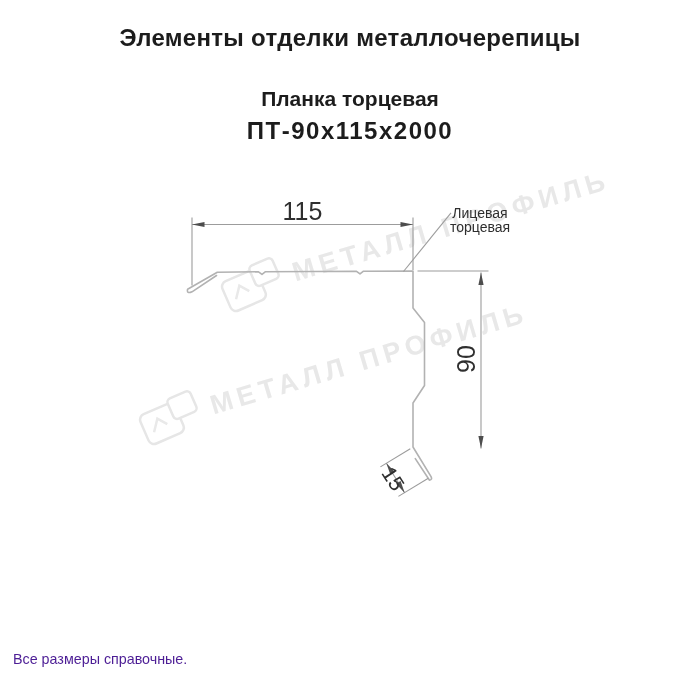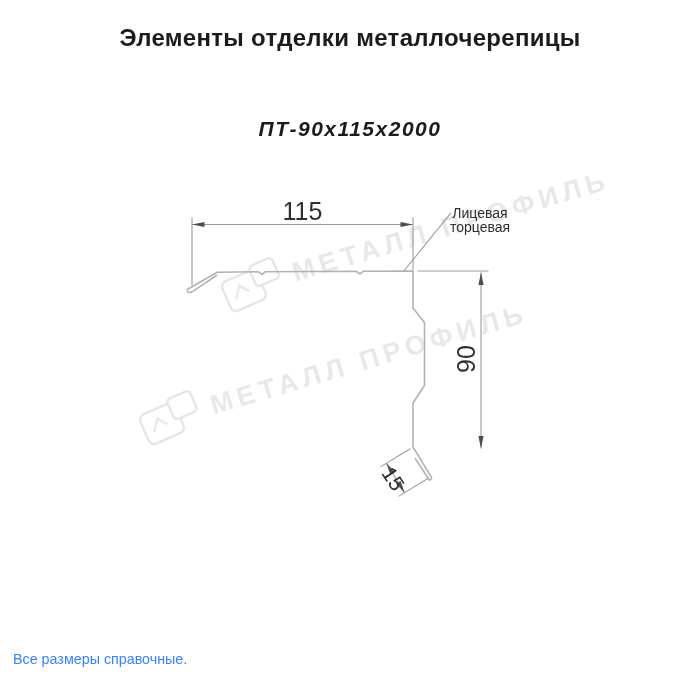--- a/index.html
+++ b/index.html
@@ -10,21 +10,21 @@
   .title{
     position:absolute;left:0;top:24px;width:700px;text-align:center;
     font-size:24px;font-weight:bold;letter-spacing:.3px;z-index:3;
   }
   .subtitle{
     position:absolute;left:0;top:87px;width:700px;text-align:center;
     font-size:21px;font-weight:bold;z-index:3;
   }
   .model{
     position:absolute;left:0;top:117px;width:700px;text-align:center;
-    font-size:21px;font-weight:bold;letter-spacing:1.5px;z-index:3;font-style:italic;
+    font-size:24px;font-weight:bold;letter-spacing:1.5px;z-index:3;
   }
   
   .watermark{
     position:absolute;display:flex;align-items:center;gap:12px;
     transform-origin:left center;z-index:0;pointer-events:none;
   }
   .wm1{left:222px;top:271px;transform:rotate(-16.5deg);}
   .wm2{left:140px;top:404px;transform:rotate(-16.5deg);}
   .wm-text{
     font-size:27px;font-weight:bold;letter-spacing:5px;white-space:nowrap;
@@ -40,29 +40,30 @@
   }
   .dim-115{left:275px;top:199px;width:55px;height:24px;font-size:25px;}
   .dim-90{left:441px;top:346px;width:50px;height:26px;font-size:25px;transform:rotate(-90deg);}
   .dim-15{left:378px;top:466px;width:30px;height:26px;font-size:21px;transform:rotate(57deg);}
   .face-label{
     position:absolute;left:446px;top:206px;width:68px;z-index:2;
     text-align:center;font-size:14px;line-height:14px;color:#2e2e2e;
   }
   .footnotes{
     position:absolute;left:13px;top:651px;z-index:3;
-    font-size:14.3px;line-height:17.5px;color:#3b82f6;
+    font-size:14.3px;line-height:17.5px;color:#4c1d95;
   }
 </style>
 </head>
 <body>
 
 <div class="canvas">
 
   <div class="title">Элементы отделки металлочерепицы</div>
+  <div class="subtitle">Планка торцевая</div>
   <div class="model">ПТ-90х115х2000</div>
 
   <div class="watermark wm1">
     <svg class="wm-logo" width="62" height="46" viewBox="0 0 62 46">
       <g fill="#ffffff" stroke="#e6e6e6" stroke-width="2.5">
         <rect x="3" y="10" width="38" height="32" rx="6" transform="rotate(-7 22 26)"></rect>
         <rect x="34" y="3" width="25" height="22" rx="4" transform="rotate(-7 46 14)"></rect>
       </g>
       <path d="M12 32 L19 20 L27 28" fill="none" stroke="#e9e9e9" stroke-width="2.5"></path>
     </svg>

